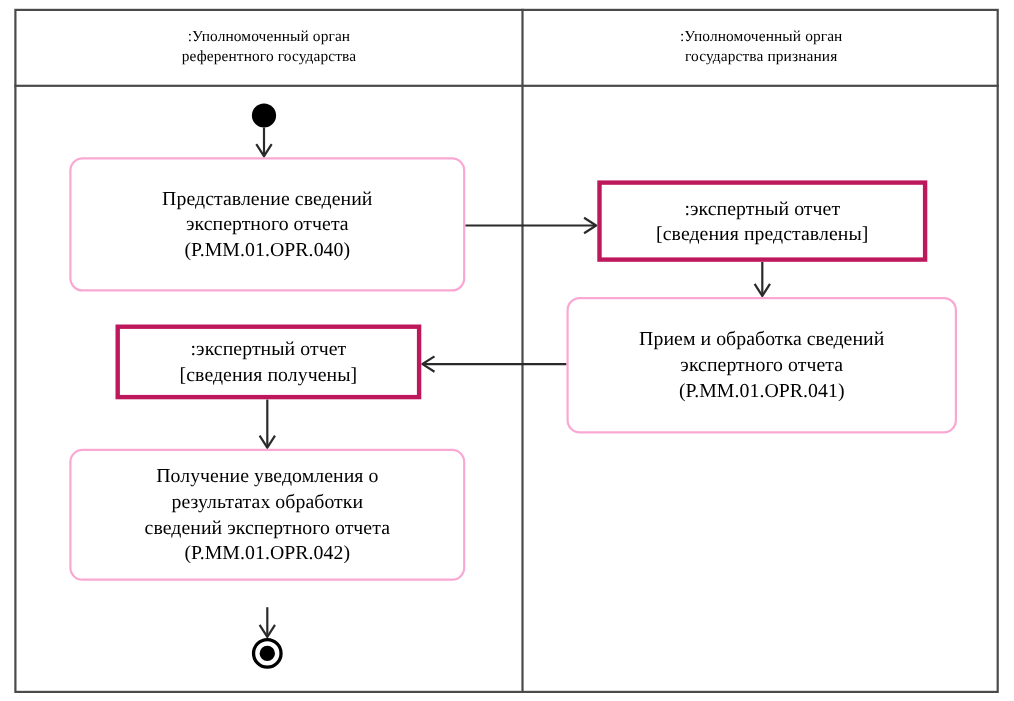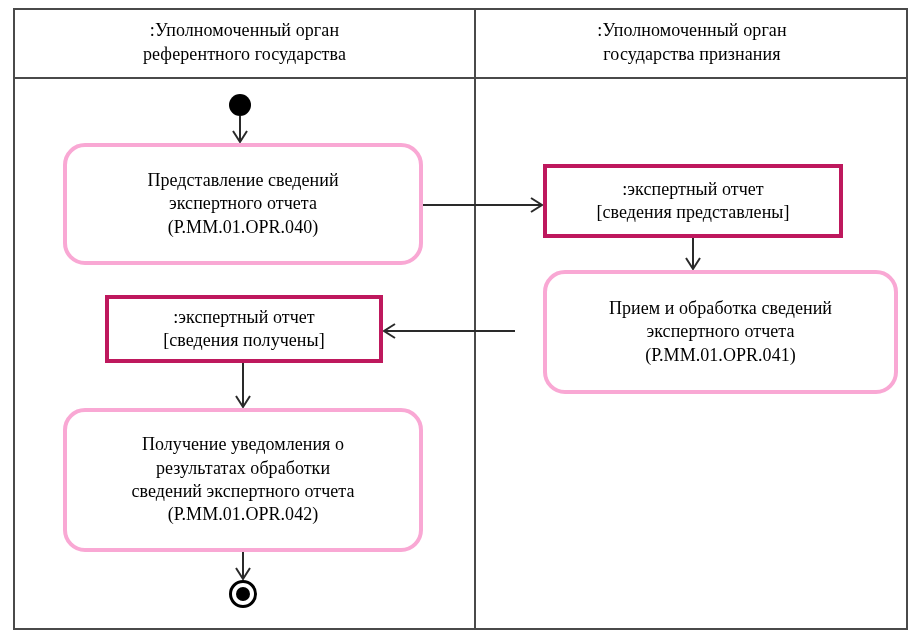--- a/index.html
+++ b/index.html
@@ -54,43 +54,43 @@
 
   .lane-header {
     position: absolute;
     top: 8px;
     height: 69px;
     display: flex;
     align-items: center;
     justify-content: center;
     text-align: center;
     line-height: 1.28;
-    font-size: 18px;
+    font-size: 14px;
     letter-spacing: 0.1px;
   }
   .lane-header.left  { left: 15px;  width: 459px; }
   .lane-header.right { left: 476px; width: 432px; }
 
   
   .node {
     position: absolute;
     box-sizing: border-box;
     display: flex;
     align-items: center;
     justify-content: center;
     text-align: center;
     background: #ffffff;
     font-size: 18px;
     line-height: 1.30;
     letter-spacing: 0.05px;
     white-space: pre-line;
   }
   .activity {
-    border: 4px solid #f9a8d4;
-    border-radius: 22px;
+    border: 2px solid #f9a8d4;
+    border-radius: 12px;
   }
   .object-node {
     border: 4px solid #be185d;
     border-radius: 0;
   }
 
   
   .initial-node {
     position: absolute;
     width: 22px;
@@ -194,32 +194,32 @@
     <span>Представление сведений
 экспертного отчета
 (Р.ММ.01.OPR.040)</span>
   </div>
 
   <div class="node object-node" style="left:543px; top:164px; width:300px; height:74px;">
     <span>:экспертный отчет
 [сведения представлены]</span>
   </div>
 
-  <div class="node activity" style="left:515px; top:270px; width:355px; height:124px;margin-left:28px;">
+  <div class="node activity" style="left:515px; top:270px; width:355px; height:124px;">
     <span>Прием и обработка сведений
 экспертного отчета
 (Р.ММ.01.OPR.041)</span>
   </div>
 
   <div class="node object-node" style="left:105px; top:295px; width:278px; height:68px;">
     <span>:экспертный отчет
 [сведения получены]</span>
   </div>
 
-  <div class="node activity" style="left:63px; top:408px; width:360px; height:144px;">
+  <div class="node activity" style="left:63px; top:408px; width:360px; height:120px;">
     <span>Получение уведомления о
 результатах обработки
 сведений экспертного отчета
 (Р.ММ.01.OPR.042)</span>
   </div>
 
   <div class="final-node" style="left:229px; top:580px;"></div>
 
 </div>
 

